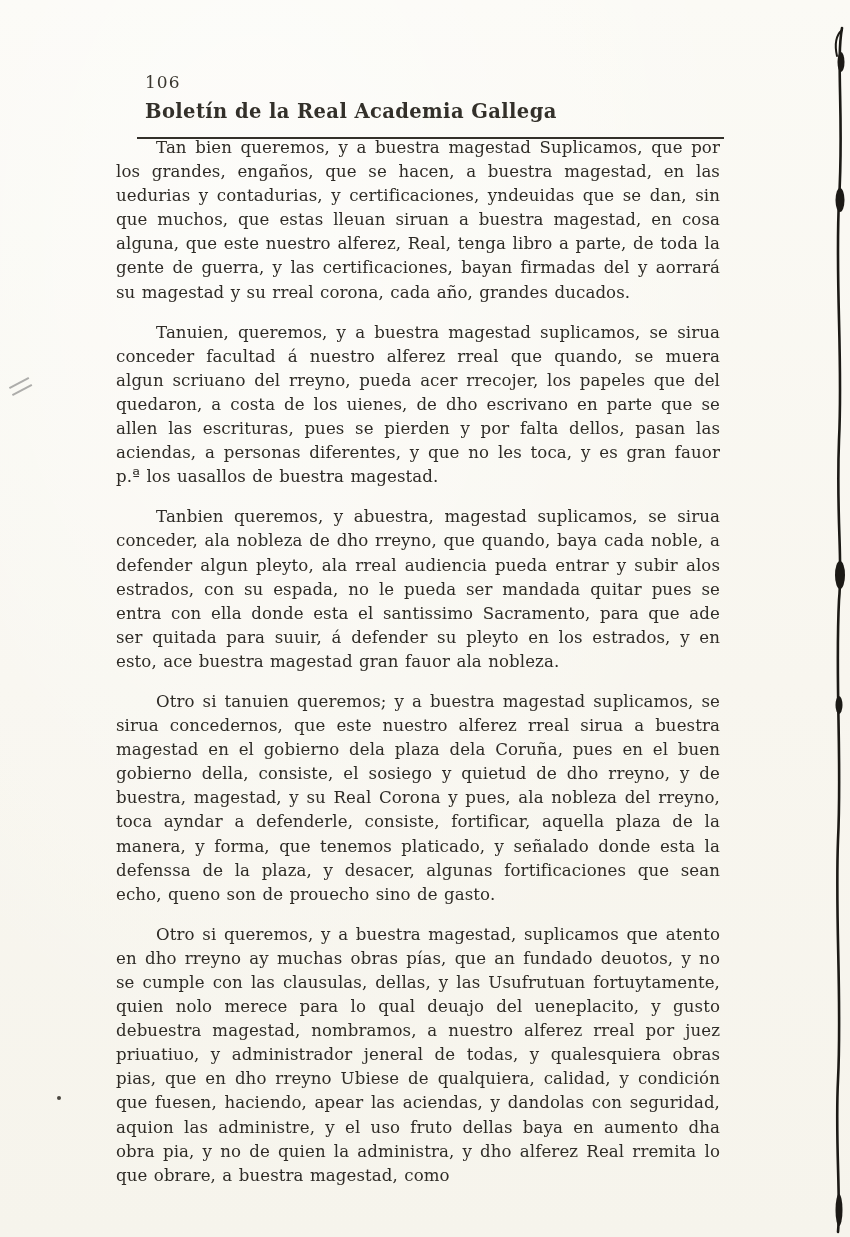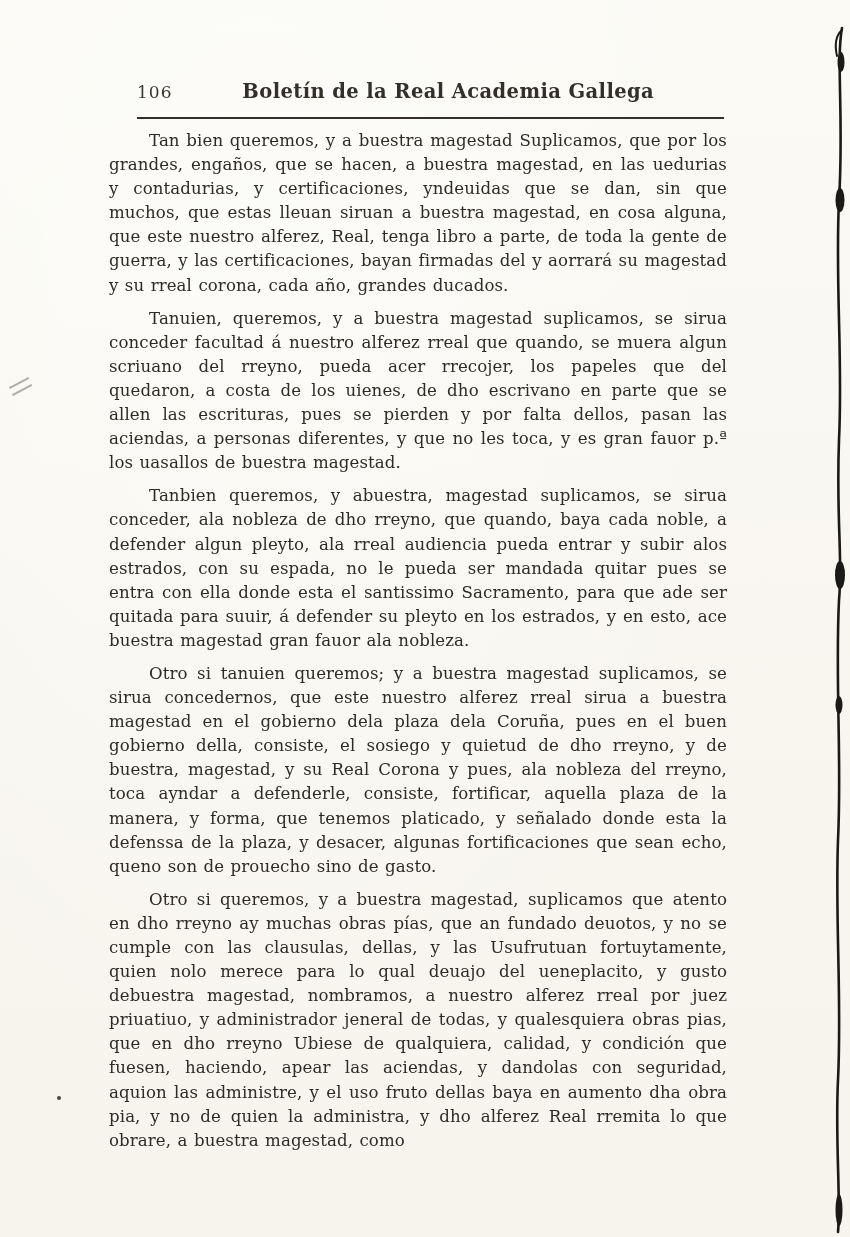--- a/index.html
+++ b/index.html
@@ -21,20 +21,21 @@
   }
   .header {
     position: absolute;
     top: 72px;
     left: 137px;
     width: 587px;
     display: flex;
     align-items: baseline;
     border-bottom: 2.5px solid #33302a;
     padding-bottom: 6px;
+    flex-direction: column;
   }
   .pagenum {
     font-size: 17px;
     letter-spacing: 1px;
     color: #3a372f;
     flex: 0 0 auto;
   }
   .title {
     flex: 1 1 auto;
     margin: 8px;
@@ -44,21 +45,21 @@
     letter-spacing: 0.4px;
     color: #33302a;
   }
   .body-text {
     position: absolute;
     top: 120px;
     left: 100px;
     width: 636px;
   }
   .body-text p {
-    margin: 9px;
+    margin: 16px;
     font-size: 16.6px;
     line-height: 24.1px;
     text-align: justify;
     text-indent: 40px;
     letter-spacing: 0.1px;
     word-spacing: 1px;
     color: #2e2b26;
   }
   .binding-svg {
     position: absolute;

